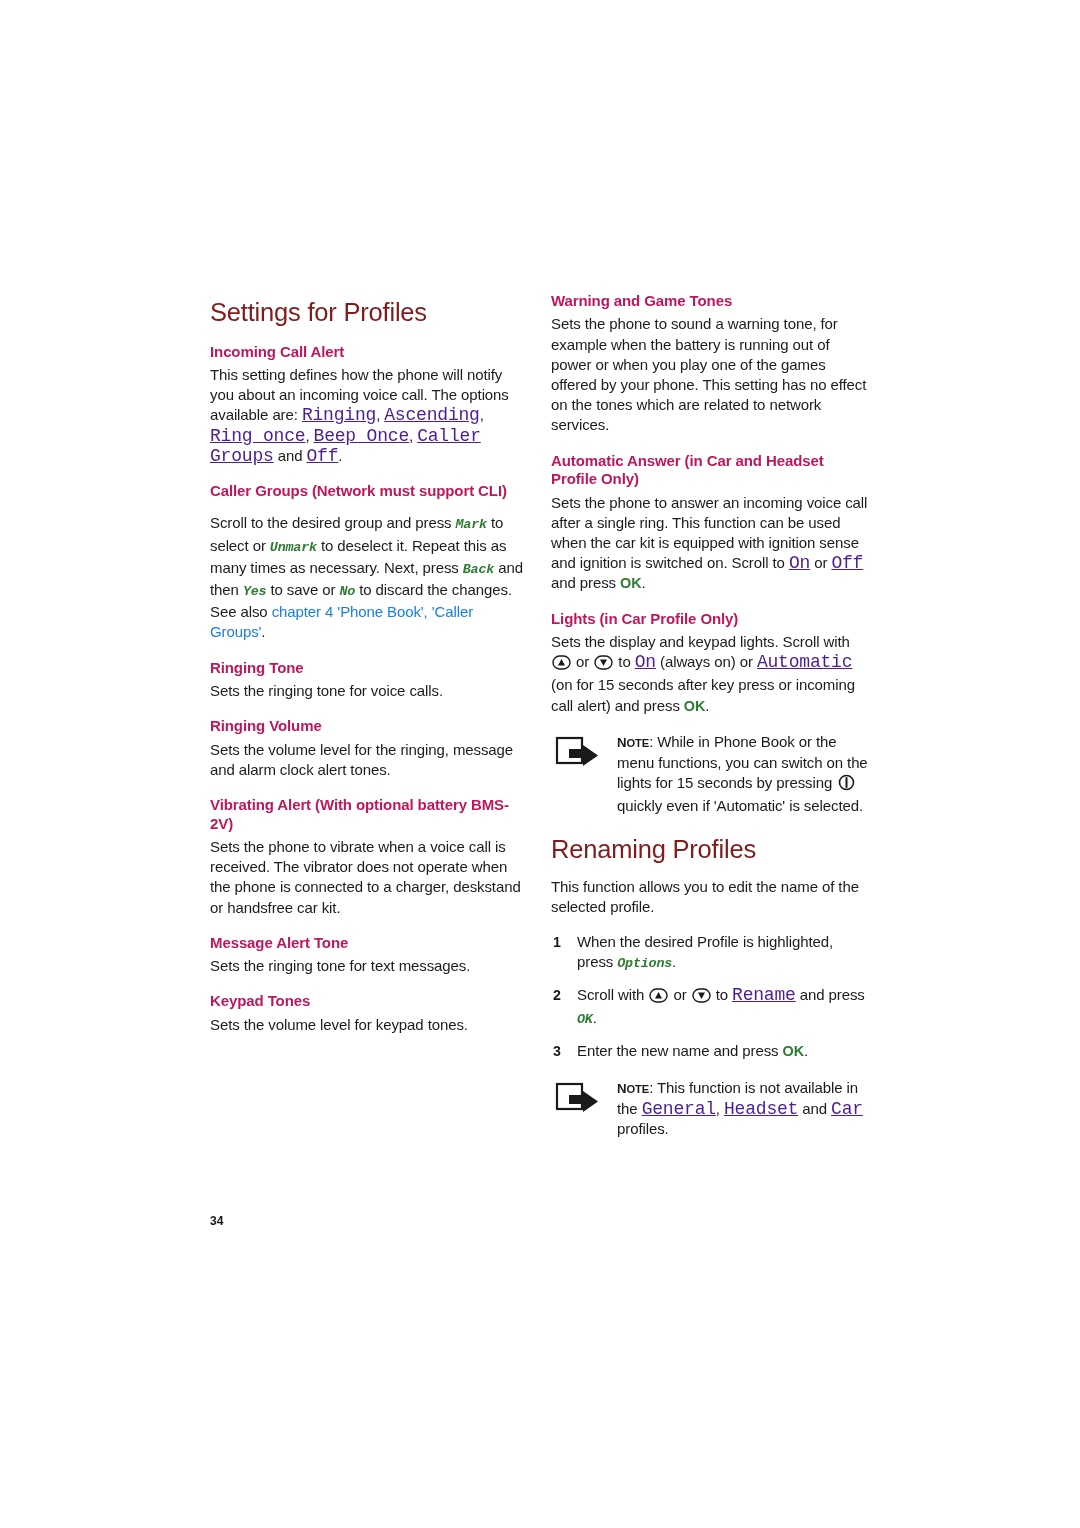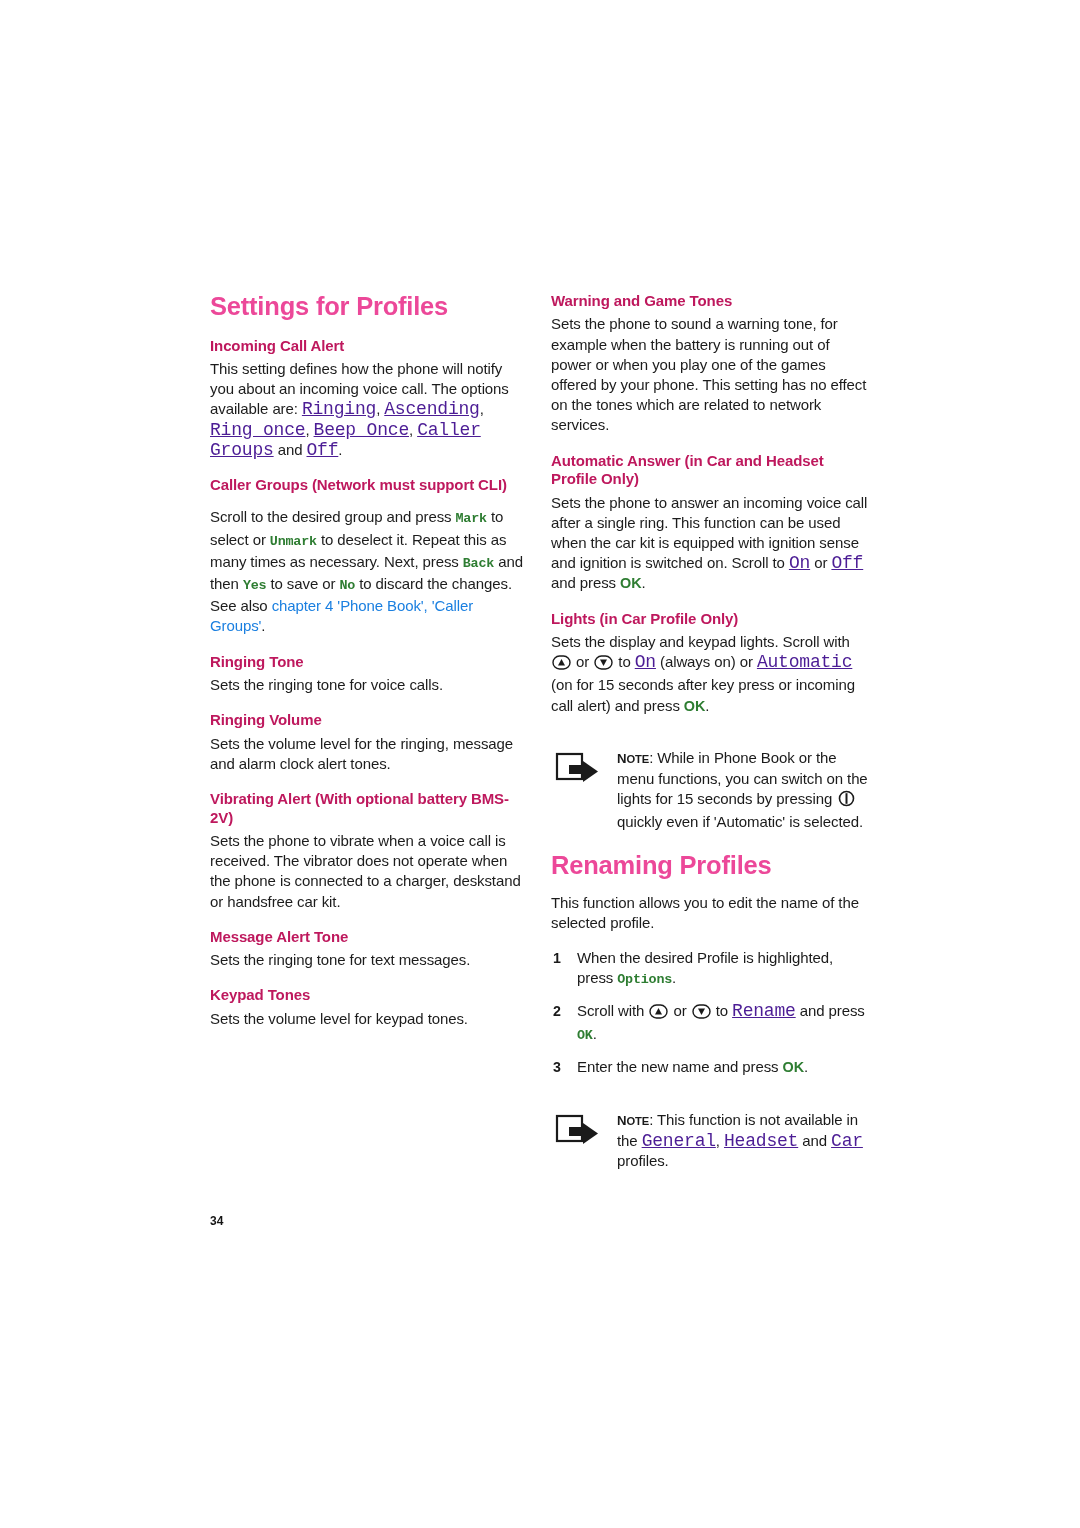--- a/index.html
+++ b/index.html
@@ -34,25 +34,25 @@
     display: flex;
     gap: 23px;
     align-items: flex-start;
   }
   .col {
     width: 318px;
   }
 
   
   h1.chapter {
-    color: #ec4899;
+    color: #7f1d1d;
     font-size: 25.5px;
-    font-weight: bold;
+    font-weight: normal;
     letter-spacing: -0.2px;
-    margin: 0 0 16px 0;
+    margin: 6px 0 16px 0;
     line-height: 1.12;
   }
   h1.chapter.second {
     margin-top: 18px;
     margin-bottom: 14px;
   }
 
   h2.sub {
     font-size: 15px;
     font-weight: bold;
@@ -82,20 +82,21 @@
     font-size: 18px;
     letter-spacing: -0.2px;
     text-decoration: underline;
   }
   .monob {
     font-family: "Liberation Mono", "DejaVu Sans Mono", monospace;
     color: #2e7d32;
     font-size: 13.4px;
     font-weight: bold;
     letter-spacing: -0.2px;
+    font-style: italic;
   }
   .okkey {
     font-family: "Liberation Sans", sans-serif;
     color: #2e7d32;
     font-weight: bold;
     font-size: 14.4px;
   }
   .xref {
     color: #1a7fe0;
   }
@@ -118,21 +119,21 @@
     position: absolute;
     left: 2px;
     top: 0;
     font-weight: bold;
     font-size: 14.2px;
   }
 
   
   .note {
     display: flex;
-    margin-top: 32px;
+    margin-top: 16px;
     gap: 0;
   }
   .note-icon {
     width: 62px;
     flex: 0 0 62px;
     padding-top: 4px;
     padding-left: 4px;
   }
   .note-body {
     font-size: 15px;

